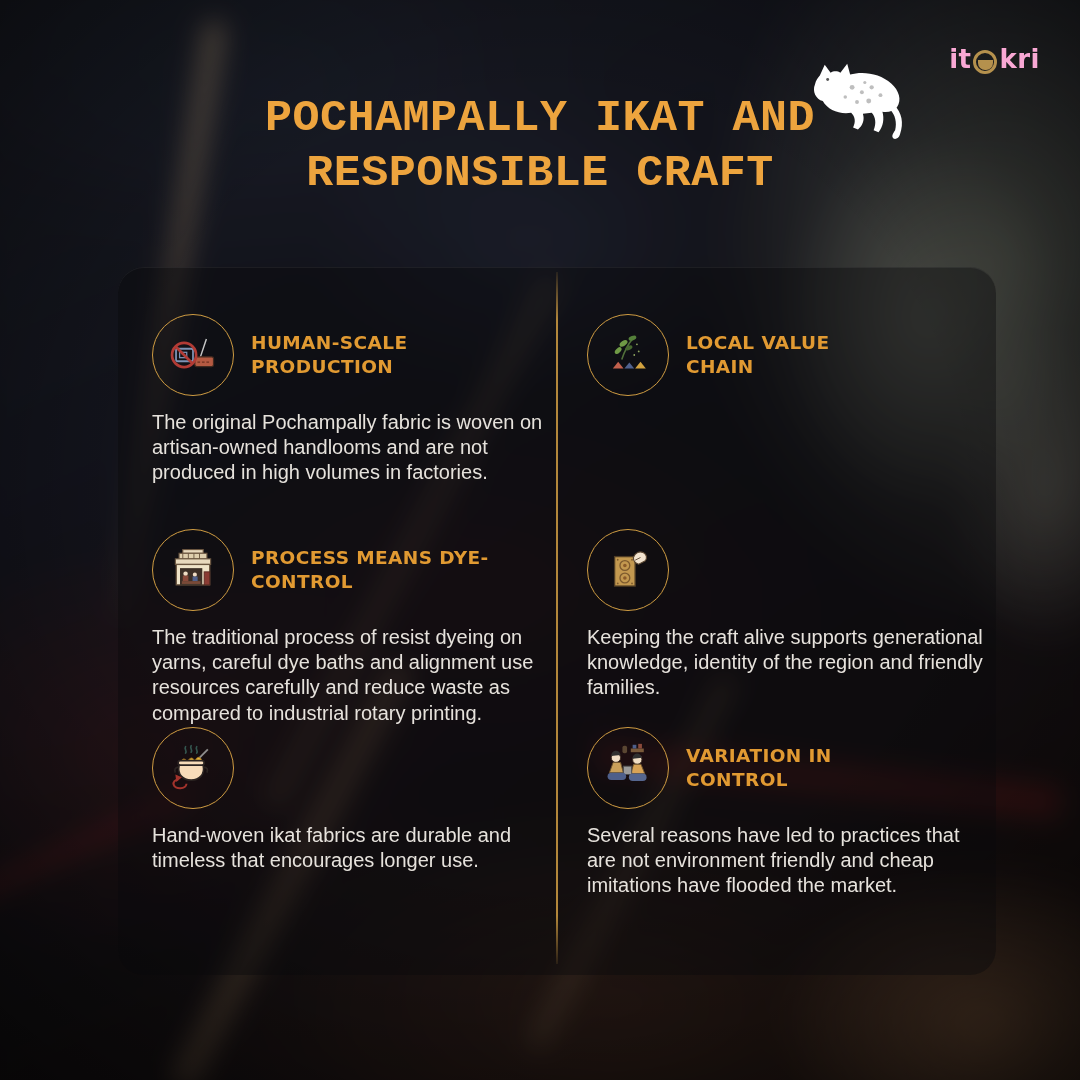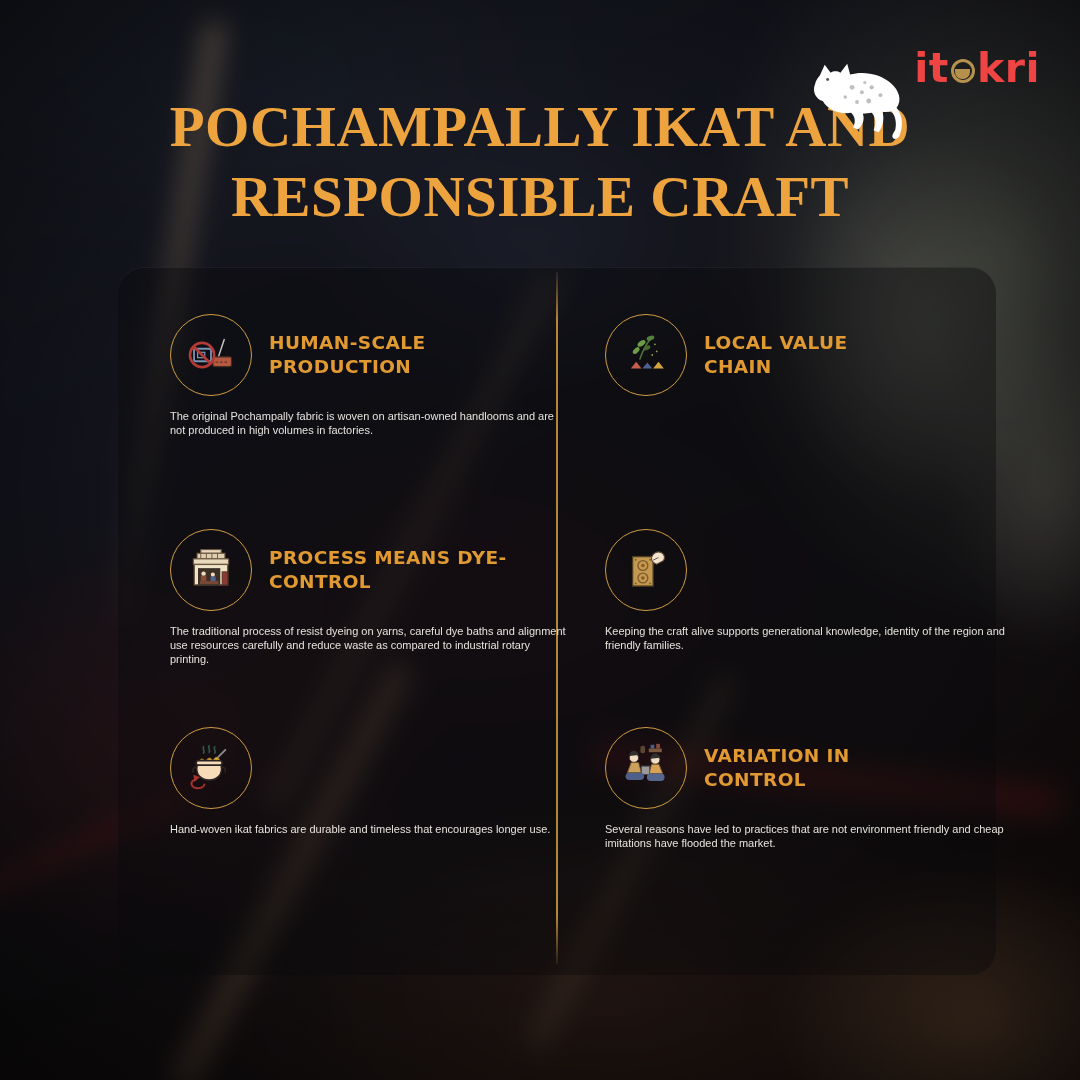--- a/index.html
+++ b/index.html
@@ -32,48 +32,48 @@
   .beam-red{position:absolute;left:620px;top:790px;width:470px;height:34px;border-radius:8px;
     transform:rotate(6deg);background:rgba(125,30,30,0.40);}
   .beam-red2{position:absolute;left:-40px;top:870px;width:270px;height:18px;border-radius:8px;
     transform:rotate(-25deg);background:rgba(140,35,35,0.35);}
   .vignette{position:absolute;inset:0;
     background:radial-gradient(ellipse 75% 70% at 50% 45%, transparent 52%, rgba(0,0,0,0.55) 100%);}
   .shade{position:absolute;inset:0;background:rgba(5,5,8,0.22);}
 
   
   .page-title{position:absolute;top:92px;left:0;width:100%;margin:0;text-align:center;
-    font-family:Liberation Serif, serif;font-weight:800;
-    font-size:57px;line-height:1.22;letter-spacing:0.5px;color:#EDA43E;white-space:pre-line;z-index:5;}
+    font-family:Liberation Mono, monospace;font-weight:800;
+    font-size:45px;line-height:1.22;letter-spacing:0.5px;color:#EDA43E;white-space:pre-line;z-index:5;}
   .logo{position:absolute;top:44px;right:40px;display:flex;align-items:center;z-index:6;
-    font-family:"DejaVu Sans","Liberation Sans",sans-serif;font-weight:800;font-size:41px;
-    color:#ef4444;letter-spacing:0.5px;}
+    font-family:"DejaVu Sans","Liberation Sans",sans-serif;font-weight:800;font-size:26px;
+    color:#f9a8d4;letter-spacing:0.5px;}
   .logo-o{display:inline-block;width:18px;height:18px;border:3.5px solid #B5914D;border-radius:50%;
     margin:0 2px;position:relative;top:3px;}
   .logo-o::after{content:"";position:absolute;left:1.5px;right:1.5px;bottom:1.5px;height:52%;
     background:#B5914D;border-radius:0 0 7px 7px;}
   .cat{position:absolute;left:798px;top:58px;z-index:6;}
 
   
   .panel{position:absolute;left:118px;top:267px;width:878px;height:708px;border-radius:26px;
     background:rgba(10,9,11,0.42);box-shadow:inset 0 1px 0 rgba(255,255,255,0.06);z-index:3;}
   .divider{position:absolute;left:556px;top:272px;width:2px;height:692px;z-index:4;
     background:linear-gradient(to bottom, rgba(207,156,66,0.10), rgba(207,156,66,0.85) 7%,
                rgba(207,156,66,0.85) 93%, rgba(207,156,66,0.10));}
-  .col{position:absolute;top:314px;width:400px;height:640px;z-index:5;margin-left:18px;}
+  .col{position:absolute;top:314px;width:400px;height:640px;z-index:5;}
   .col-left{left:152px;}
   .col-right{left:587px;}
   .item{position:absolute;left:0;right:0;}
   .row1{top:0;} .row2{top:215px;} .row3{top:413px;}
   .item-head{display:flex;align-items:center;gap:17px;}
   .icon-circle{flex:0 0 auto;width:80px;height:80px;border:1.6px solid #CF9C42;border-radius:50%;
     display:flex;align-items:center;justify-content:center;}
   .item-title{margin:0;font-family:"DejaVu Sans","Liberation Sans",sans-serif;font-weight:800;
     font-size:18.5px;line-height:1.3;letter-spacing:0.4px;color:#E19A32;white-space:pre-line;}
-  .item-body{margin:14px 0 0 0;font-size:11px;line-height:1.26;color:#E6E2DC;}
+  .item-body{margin:14px 0 0 0;font-size:20px;line-height:1.26;color:#E6E2DC;}
 </style>
 </head>
 <body>
 
 <div class="canvas">
 
   <div class="bg">
     <div class="bg-base"></div>
     <div class="bg-blobs"></div>
     <div class="rope"></div>

